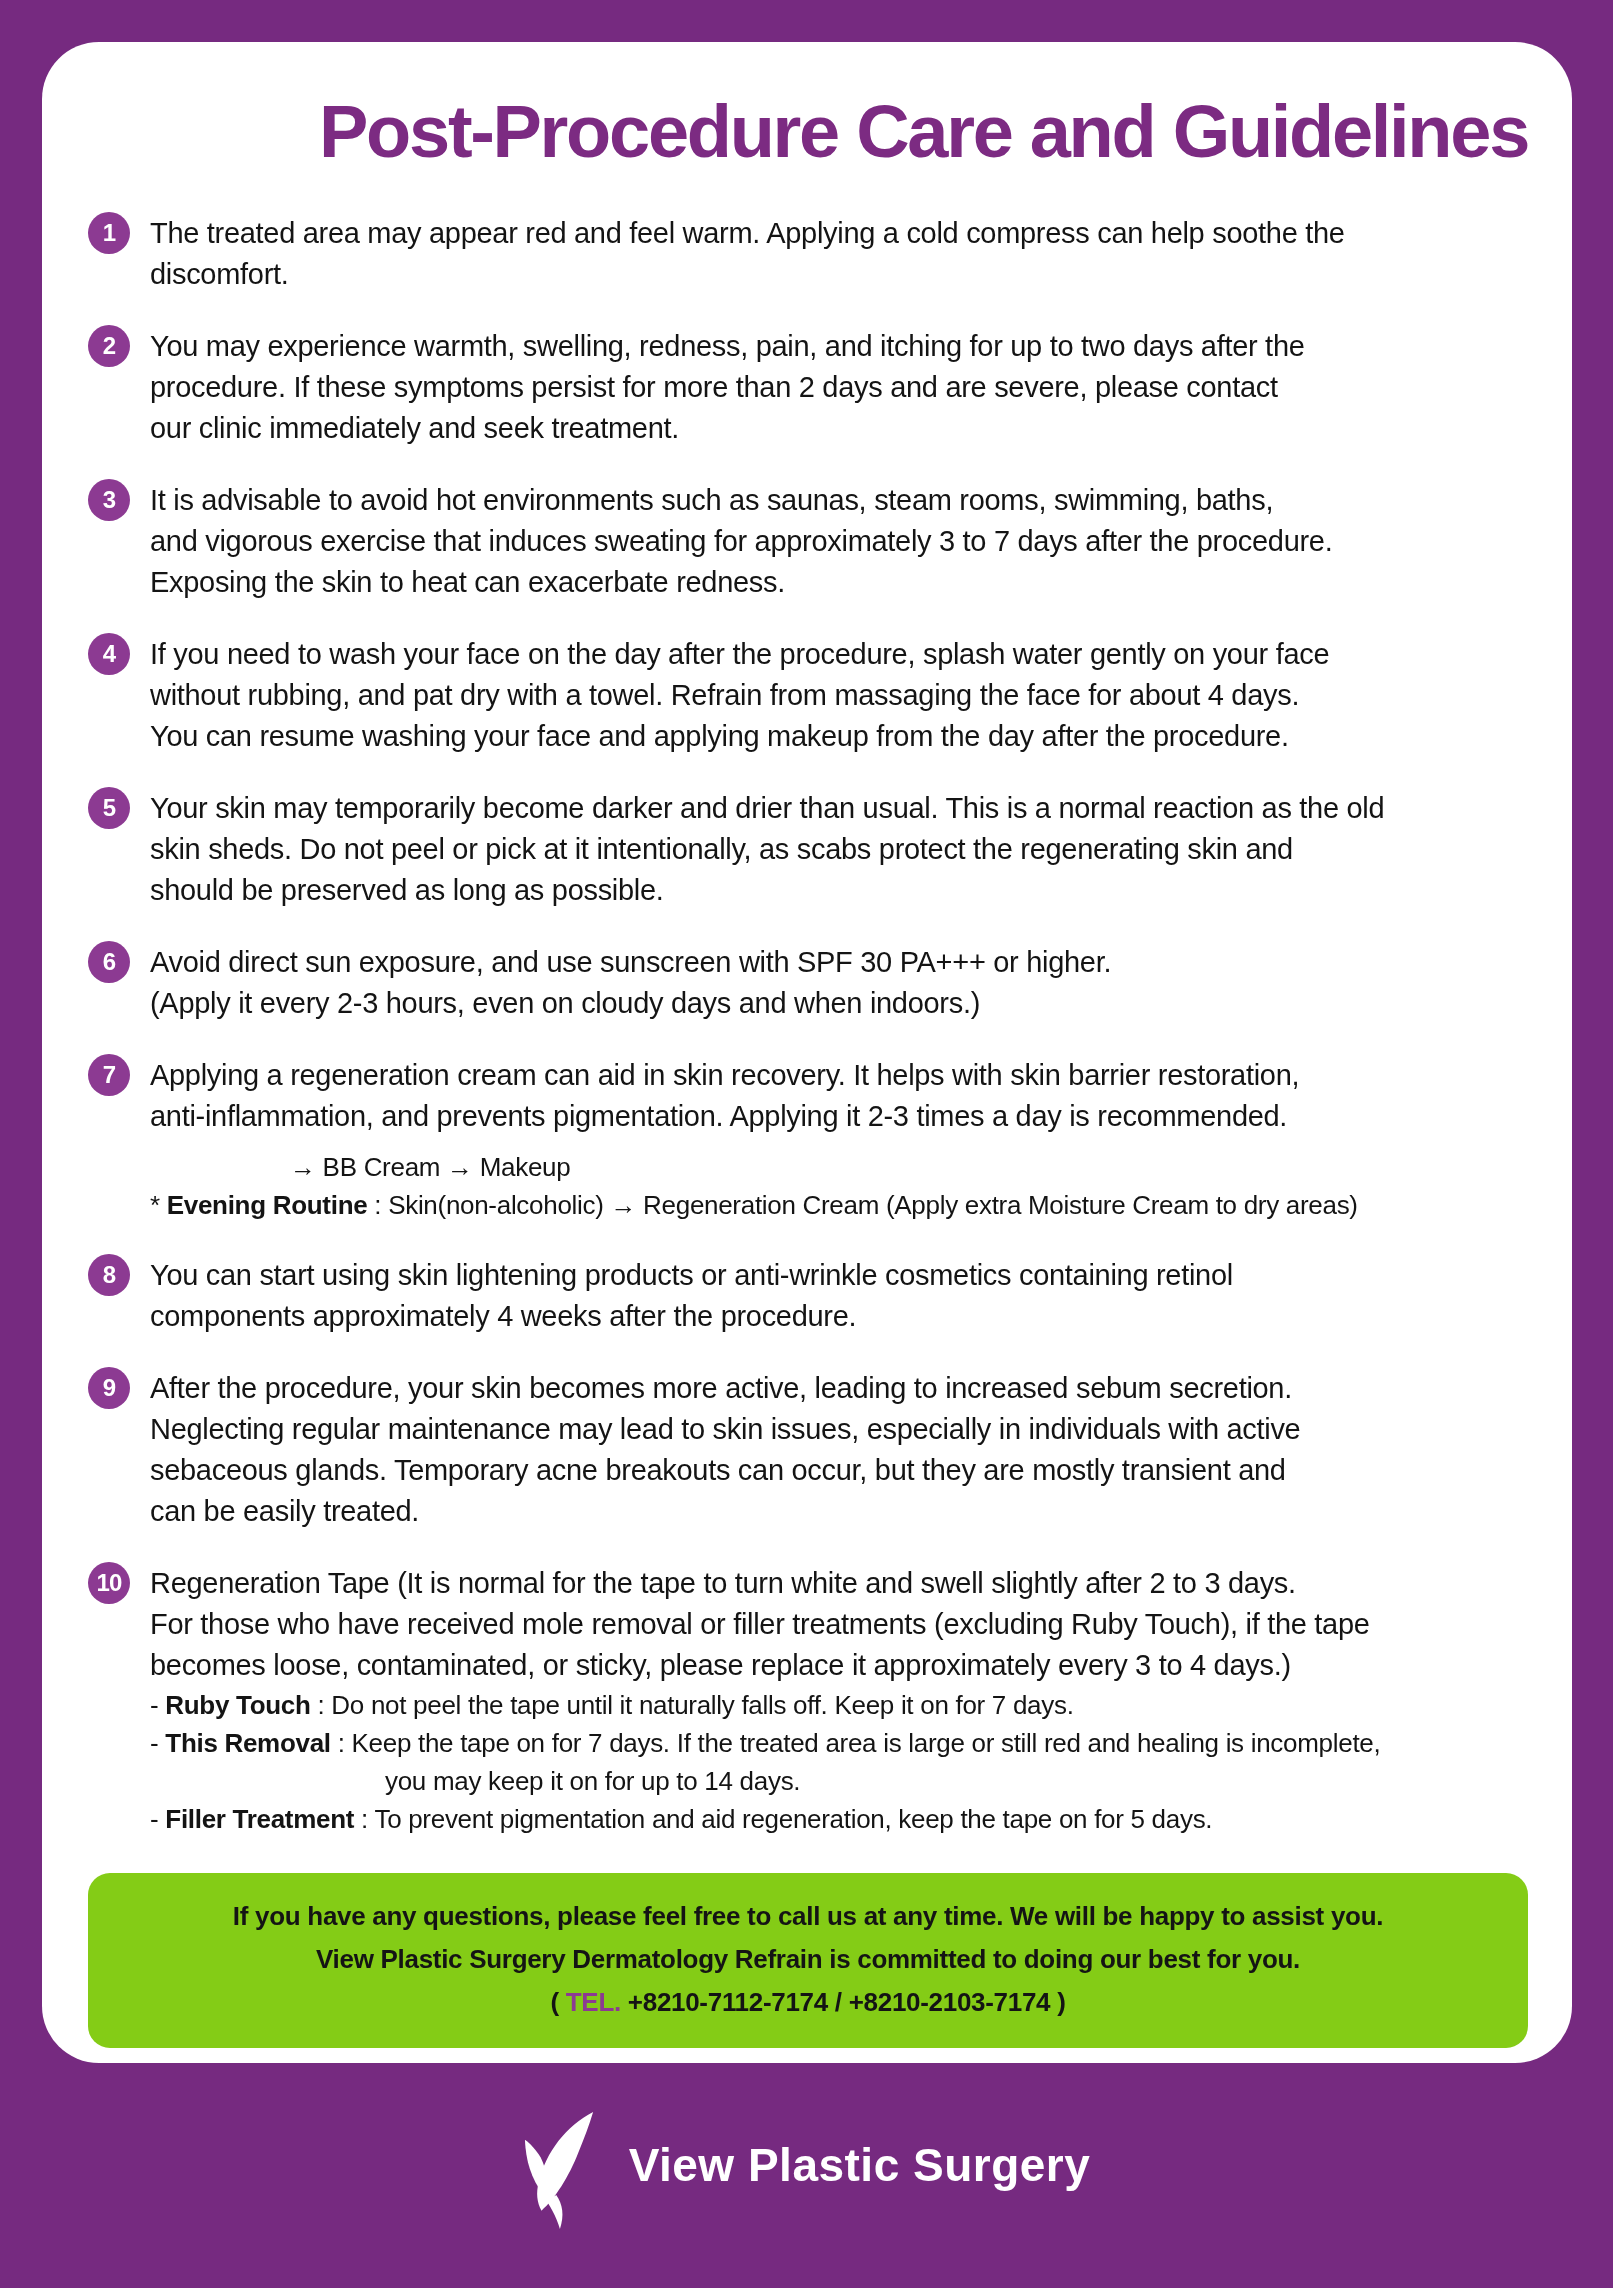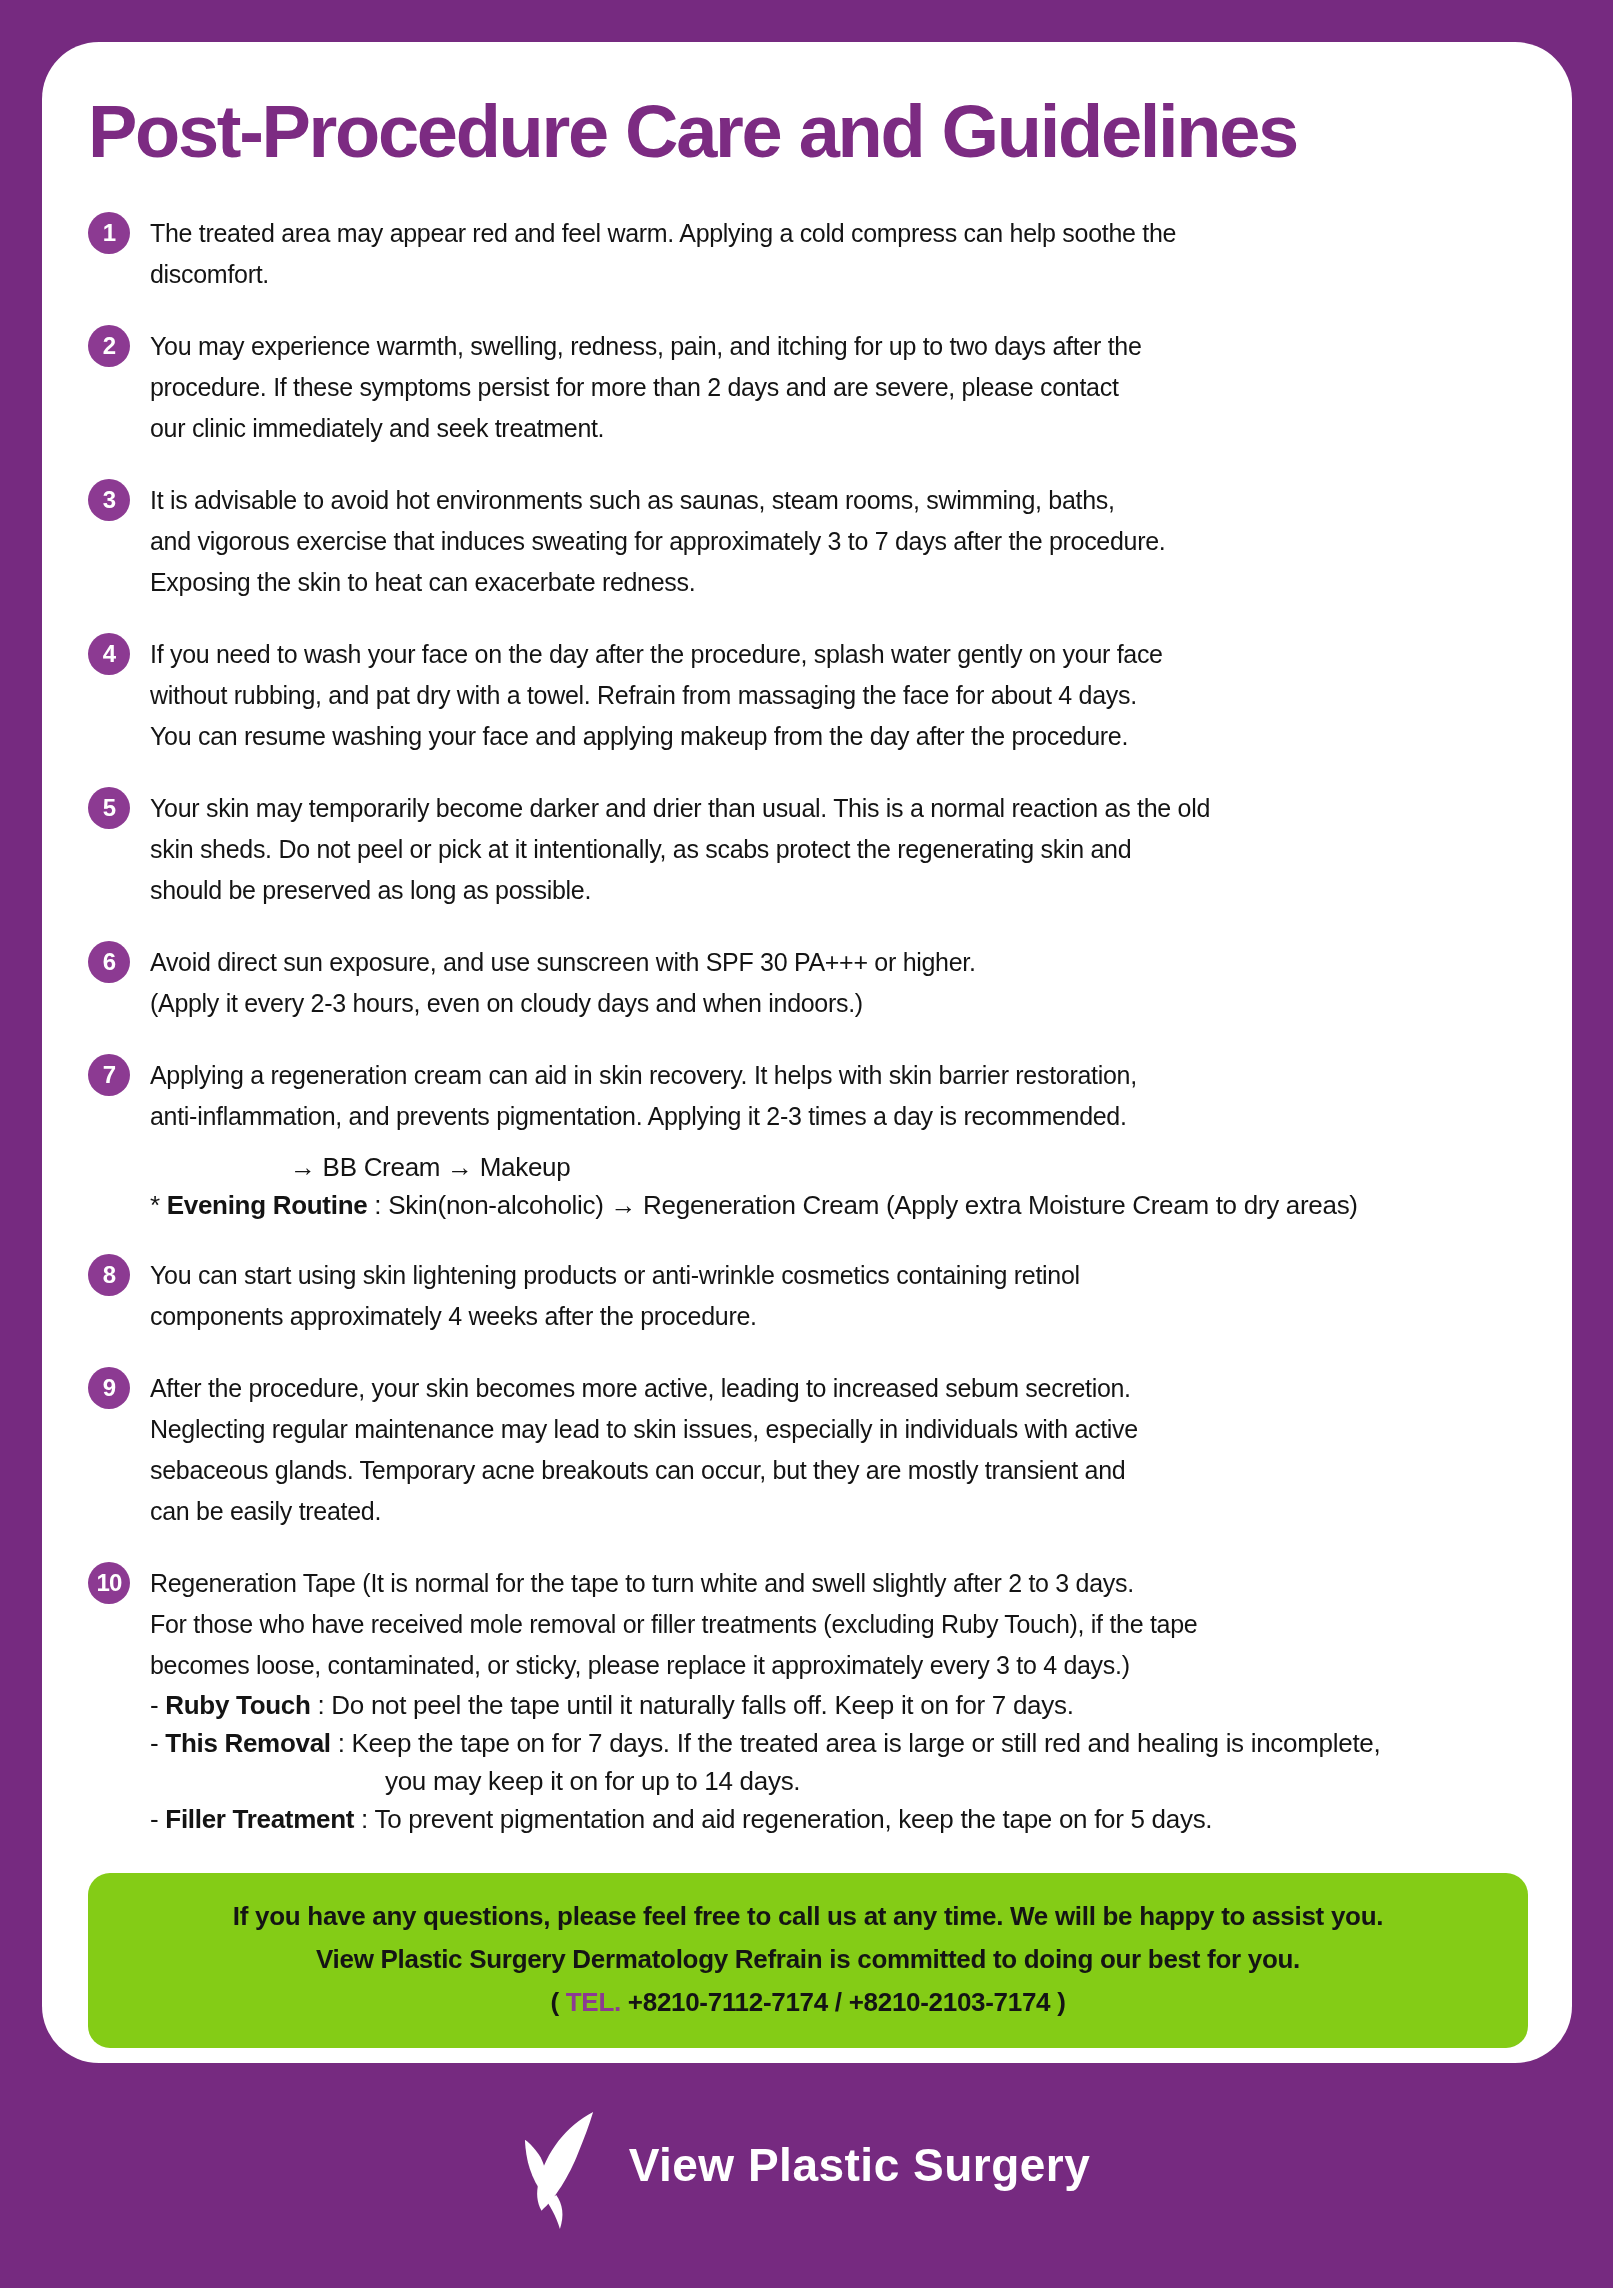--- a/index.html
+++ b/index.html
@@ -9,33 +9,33 @@
     font-family:"Liberation Sans",sans-serif;
     position:relative;
     -webkit-font-smoothing:antialiased;
   }
   .card{
     position:absolute;left:42px;top:42px;width:1530px;height:2021px;
     background:#ffffff;border-radius:57px;box-sizing:border-box;
     padding:28px 44px 0 46px;overflow:hidden;
   }
   .title{
-    text-align:left;color:#7c2b82;
+    text-align:right;color:#7c2b82;
     font-size:74px;font-weight:700;letter-spacing:-2.3px;
     margin:22px 0 42px 0;line-height:79px;
   }
   .item{display:flex;align-items:flex-start;margin-bottom:31px;}
   .badge{
     flex:0 0 42px;width:42px;height:42px;border-radius:50%;
     background:#8c3a92;color:#ffffff;font-weight:700;font-size:24px;
     display:flex;align-items:center;justify-content:center;
     margin-right:20px;margin-top:-0.9px;letter-spacing:-0.9px;
   }
   .itext{
-    font-size:25px;line-height:41px;color:#141414;
+    font-size:29px;line-height:41px;color:#141414;
     white-space:pre;letter-spacing:-0.3px;
   }
   .subblock{margin-top:11px;}
   .subline{
     font-size:26px;line-height:38px;color:#141414;
     white-space:nowrap;letter-spacing:-0.3px;
   }
   .subline b{font-weight:700;}
   .ind1{padding-left:140px;}
   .ind2{padding-left:235px;}

